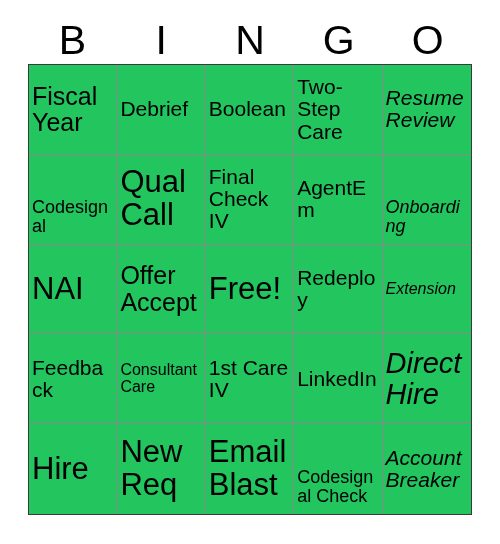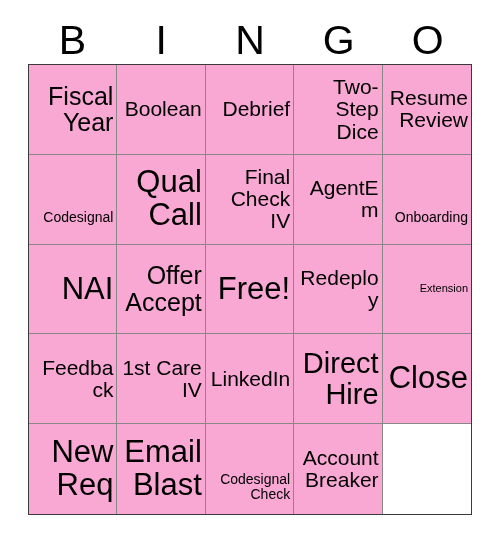--- a/index.html
+++ b/index.html
@@ -58,70 +58,70 @@
     background: #ffffff;
   }
 
   .cell {
     box-sizing: border-box;
     border-right: 1px solid #888888;
     border-bottom: 1px solid #888888;
     display: flex;
     align-items: center;
     justify-content: center;
-    text-align: right;
+    text-align: left;
     padding: 1px 3px;
     overflow: hidden;
-    background: #f9a8d4;
+    background: #22c55e;
   }
-  .cell:nth-child(5n) { border-right: none; }
+  .cell:nth-child(5n) { border-right: none; font-style: italic; }
   .cell:nth-child(n+21) { border-bottom: none; }
 
   .cell-text {
     display: block;
     width: 100%;
     color: #000000;
     line-height: 1.06;
     word-wrap: break-word;
     font-weight: 400;
   }
 
   
   .fs-xxl .cell-text { font-size: 31px; }
   .fs-xl  .cell-text { font-size: 29px; }
   .fs-lg  .cell-text { font-size: 25px; }
   .fs-md  .cell-text { font-size: 21px; }
-  .fs-sm  .cell-text { font-size: 11px; }
-  .fs-xs  .cell-text { font-size: 14px; margin-top: 36px; }
+  .fs-sm  .cell-text { font-size: 16px; }
+  .fs-xs  .cell-text { font-size: 18px; margin-top: 36px; }
 </style>
 </head>
 <body>
 
 <div id="card">
 
   <div class="header-row">
     <div class="header-cell">B</div>
     <div class="header-cell">I</div>
     <div class="header-cell">N</div>
     <div class="header-cell">G</div>
     <div class="header-cell">O</div>
   </div>
 
   <div class="grid" id="bingo-grid">
       <div class="cell fs-lg">
         <span class="cell-text">Fiscal Year</span>
       </div>
       <div class="cell fs-md">
+        <span class="cell-text">Debrief</span>
+      </div>
+      <div class="cell fs-md">
         <span class="cell-text">Boolean</span>
       </div>
       <div class="cell fs-md">
-        <span class="cell-text">Debrief</span>
-      </div>
-      <div class="cell fs-md">
-        <span class="cell-text">Two-Step Dice</span>
+        <span class="cell-text">Two-Step Care</span>
       </div>
       <div class="cell fs-md">
         <span class="cell-text">Resume Review</span>
       </div>
       <div class="cell fs-xs">
         <span class="cell-text">Codesignal</span>
       </div>
       <div class="cell fs-xxl">
         <span class="cell-text">Qual Call</span>
       </div>
@@ -145,31 +145,34 @@
       </div>
       <div class="cell fs-md">
         <span class="cell-text">Redeploy</span>
       </div>
       <div class="cell fs-sm">
         <span class="cell-text">Extension</span>
       </div>
       <div class="cell fs-md">
         <span class="cell-text">Feedback</span>
       </div>
+      <div class="cell fs-sm">
+        <span class="cell-text">Consultant Care</span>
+      </div>
       <div class="cell fs-md">
         <span class="cell-text">1st Care IV</span>
       </div>
       <div class="cell fs-md">
         <span class="cell-text">LinkedIn</span>
       </div>
       <div class="cell fs-xl">
         <span class="cell-text">Direct Hire</span>
       </div>
       <div class="cell fs-xxl">
-        <span class="cell-text">Close</span>
+        <span class="cell-text">Hire</span>
       </div>
       <div class="cell fs-xxl">
         <span class="cell-text">New Req</span>
       </div>
       <div class="cell fs-xxl">
         <span class="cell-text">Email Blast</span>
       </div>
       <div class="cell fs-xs">
         <span class="cell-text">Codesignal Check</span>
       </div>

